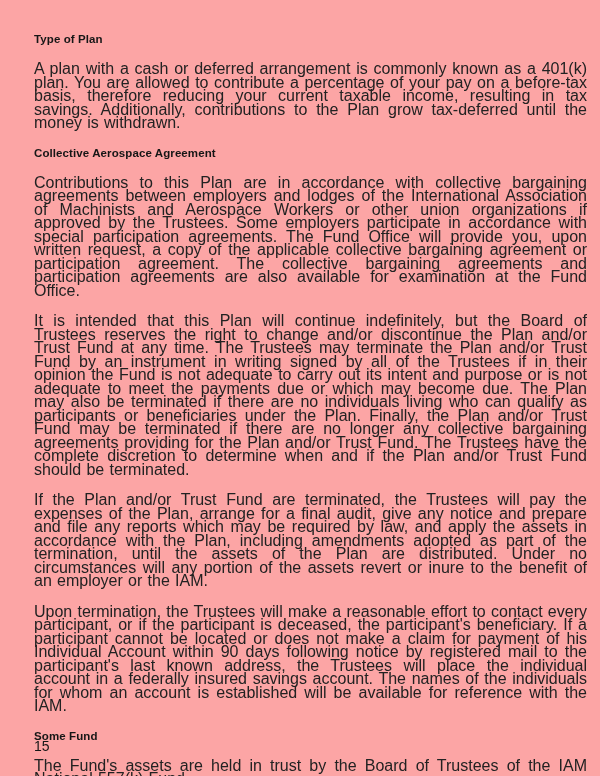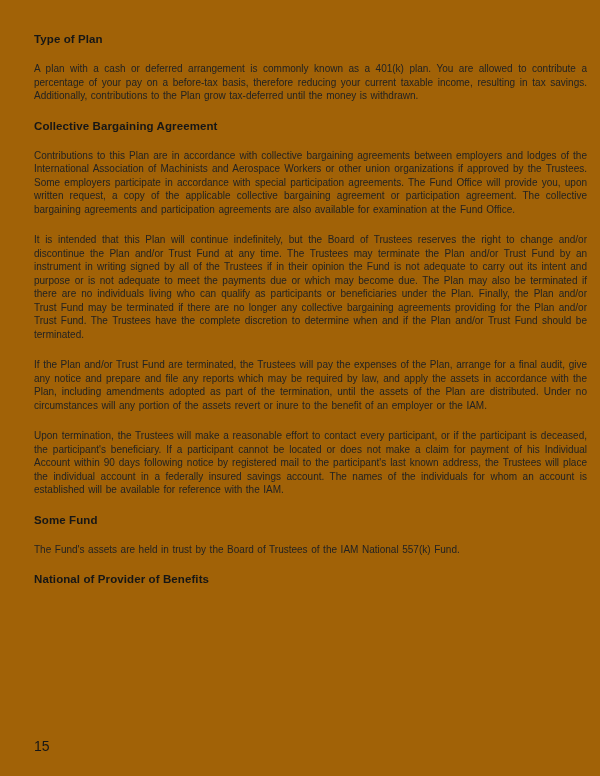--- a/index.html
+++ b/index.html
@@ -5,36 +5,36 @@
   html, body {
     margin: 0;
     padding: 0;
     background: #ffffff;
   }
   .page {
     position: relative;
     width: 600px;
     height: 776px;
     box-sizing: border-box;
-    background: #a16207;
+    background: #fca5a5;
     padding: 33px 13px 24px 34px;
     font-family: "Liberation Sans", sans-serif;
     color: #1c1c1c;
     overflow: hidden;
   }
   .section { margin: 0; }
   .heading {
     font-size: 11.5px;
     font-weight: 700;
     letter-spacing: 0.1px;
     margin: 0 0 17px 0;
     color: #161616;
   }
   .para {
-    font-size: 10px;
+    font-size: 16px;
     line-height: 13.5px;
     text-align: justify;
     word-spacing: 0.8px;
     margin: 0 0 17px 0;
     color: #222222;
   }
   .page-number {
     position: absolute;
     left: 34px;
     bottom: 22px;
@@ -47,21 +47,21 @@
 <body>
 
 <div class="page">
 
   <div class="section">
     <h2 class="heading">Type of Plan</h2>
     <p class="para">A plan with a cash or deferred arrangement is commonly known as a 401(k) plan. You are allowed to contribute a percentage of your pay on a before-tax basis, therefore reducing your current taxable income, resulting in tax savings. Additionally, contributions to the Plan grow tax-deferred until the money is withdrawn.</p>
   </div>
 
   <div class="section">
-    <h2 class="heading">Collective Bargaining Agreement</h2>
+    <h2 class="heading">Collective Aerospace Agreement</h2>
     <p class="para">Contributions to this Plan are in accordance with collective bargaining agreements between employers and lodges of the International Association of Machinists and Aerospace Workers or other union organizations if approved by the Trustees. Some employers participate in accordance with special participation agreements. The Fund Office will provide you, upon written request, a copy of the applicable collective bargaining agreement or participation agreement. The collective bargaining agreements and participation agreements are also available for examination at the Fund Office.</p>
   </div>
 
   <div class="section">
     <p class="para">It is intended that this Plan will continue indefinitely, but the Board of Trustees reserves the right to change and/or discontinue the Plan and/or Trust Fund at any time. The Trustees may terminate the Plan and/or Trust Fund by an instrument in writing signed by all of the Trustees if in their opinion the Fund is not adequate to carry out its intent and purpose or is not adequate to meet the payments due or which may become due. The Plan may also be terminated if there are no individuals living who can qualify as participants or beneficiaries under the Plan. Finally, the Plan and/or Trust Fund may be terminated if there are no longer any collective bargaining agreements providing for the Plan and/or Trust Fund. The Trustees have the complete discretion to determine when and if the Plan and/or Trust Fund should be terminated.</p>
     <p class="para">If the Plan and/or Trust Fund are terminated, the Trustees will pay the expenses of the Plan, arrange for a final audit, give any notice and prepare and file any reports which may be required by law, and apply the assets in accordance with the Plan, including amendments adopted as part of the termination, until the assets of the Plan are distributed. Under no circumstances will any portion of the assets revert or inure to the benefit of an employer or the IAM.</p>
     <p class="para">Upon termination, the Trustees will make a reasonable effort to contact every participant, or if the participant is deceased, the participant's beneficiary. If a participant cannot be located or does not make a claim for payment of his Individual Account within 90 days following notice by registered mail to the participant's last known address, the Trustees will place the individual account in a federally insured savings account. The names of the individuals for whom an account is established will be available for reference with the IAM.</p>
   </div>
 
   <div class="section">

